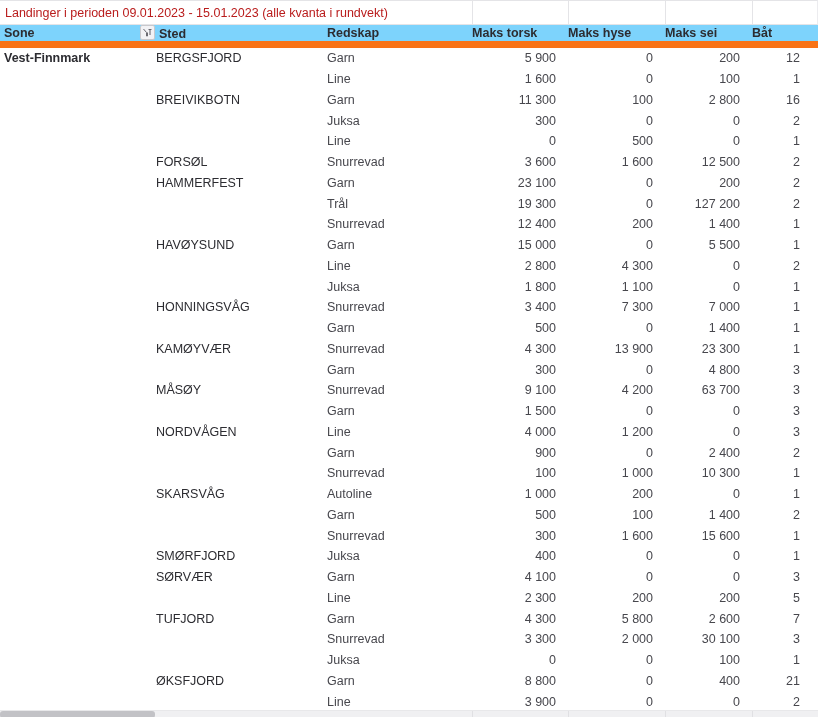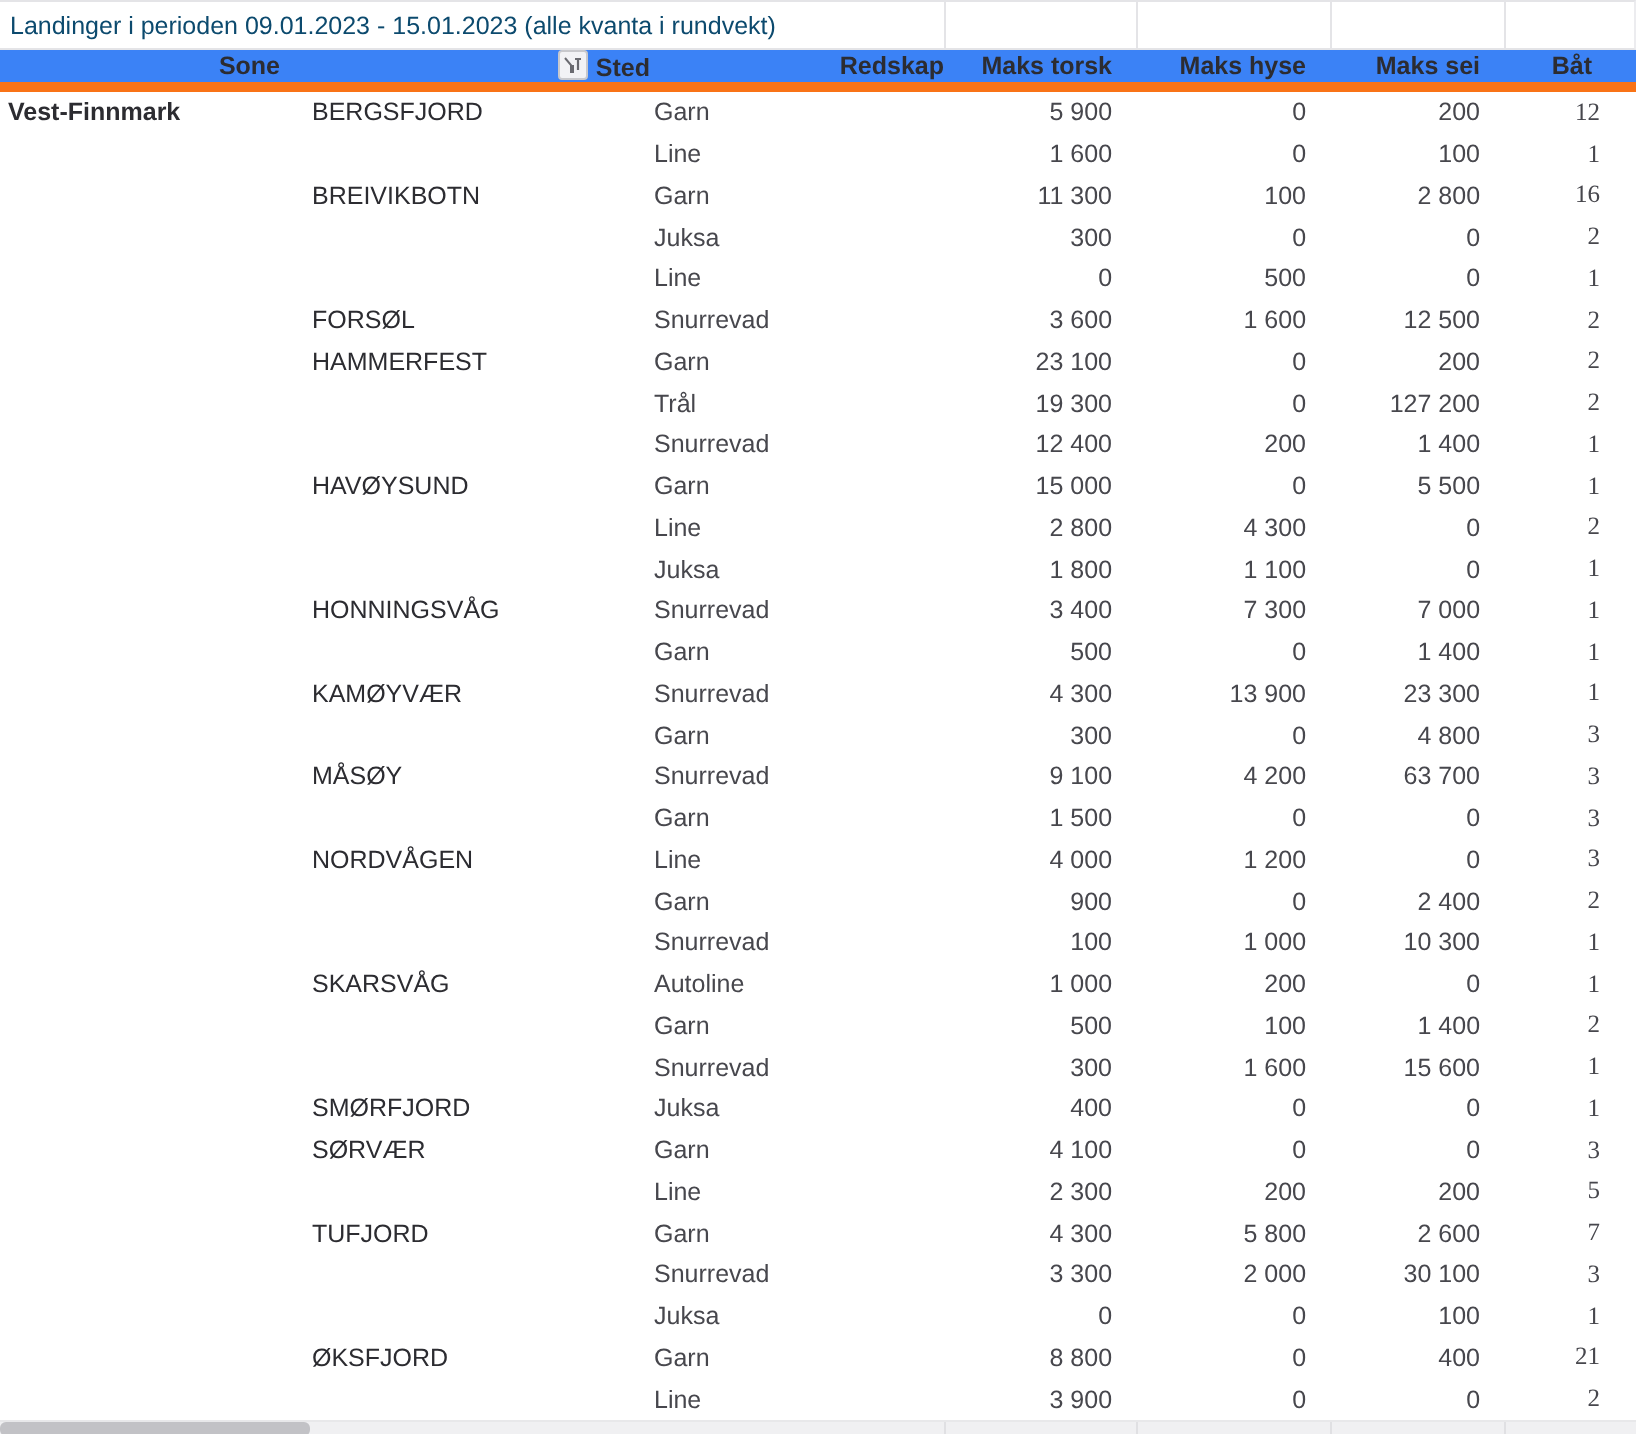--- a/index.html
+++ b/index.html
@@ -26,34 +26,34 @@
   }
   
   .col-sone{width:140px}.col-sted{width:185px}.col-redskap{width:147px}
   .col-torsk{width:96px}.col-hyse{width:97px}.col-sei{width:87px}.col-bat{width:66px}
 
   
   .title-row td{
     height:25px;
     border-top:1px solid #e4e4e7;
     border-bottom:1px solid #e4e4e7;
-    color:#0c4a6e;
+    color:#b91c1c;
   }
   .title-cell{padding-left:5px;}
   .title-empty{border-left:1px solid #e4e4e7;}
   .title-row td:last-child{border-right:1px solid #ececef;}
 
   
   .header-row th{
     height:21px;
-    background:#3b82f6;
-    border-bottom:5px solid #f97316;
+    background:#7dd3fc;
+    border-bottom:7px solid #f97316;
     color:#2c2c31;
     font-weight:700;
-    text-align:right;
+    text-align:left;
   }
   .h-sone{padding-left:4px;}
   .h-sted{padding-left:0;}
   .h-num{text-align:right;padding-right:12px;margin-top:23px;}
   .h-bat{text-align:right;padding-right:22px;}
 
   .filter-box{
     display:inline-block;
     width:13px;height:13px;
     border:1px solid #c8c8cc;
@@ -65,21 +65,21 @@
     text-align:center;
   }
   .filter-box svg{display:block;margin:2px auto 0 auto;}
 
   
   tbody td{height:20.75px;color:#47474d;}
   .c-sone{padding-left:4px;font-weight:700;color:#2c2c31;}
   .c-sted{padding-left:16px;font-weight:400;color:#2c2c31;}
   .c-redskap{padding-left:2px;}
   .c-num{text-align:right;padding-right:12px;}
-  .c-bat{padding-right:18px;font-family:Liberation Serif, serif;}
+  .c-bat{padding-right:18px;}
 
   
   .hscroll{
     position:absolute;left:0;bottom:0;
     width:818px;height:7px;
     background:#f0f0f2;
     border-top:1px solid #e8e8ea;
     box-sizing:border-box;
   }
   .hscroll .vline{position:absolute;top:0;bottom:0;width:1px;background:#e0e0e3;}

